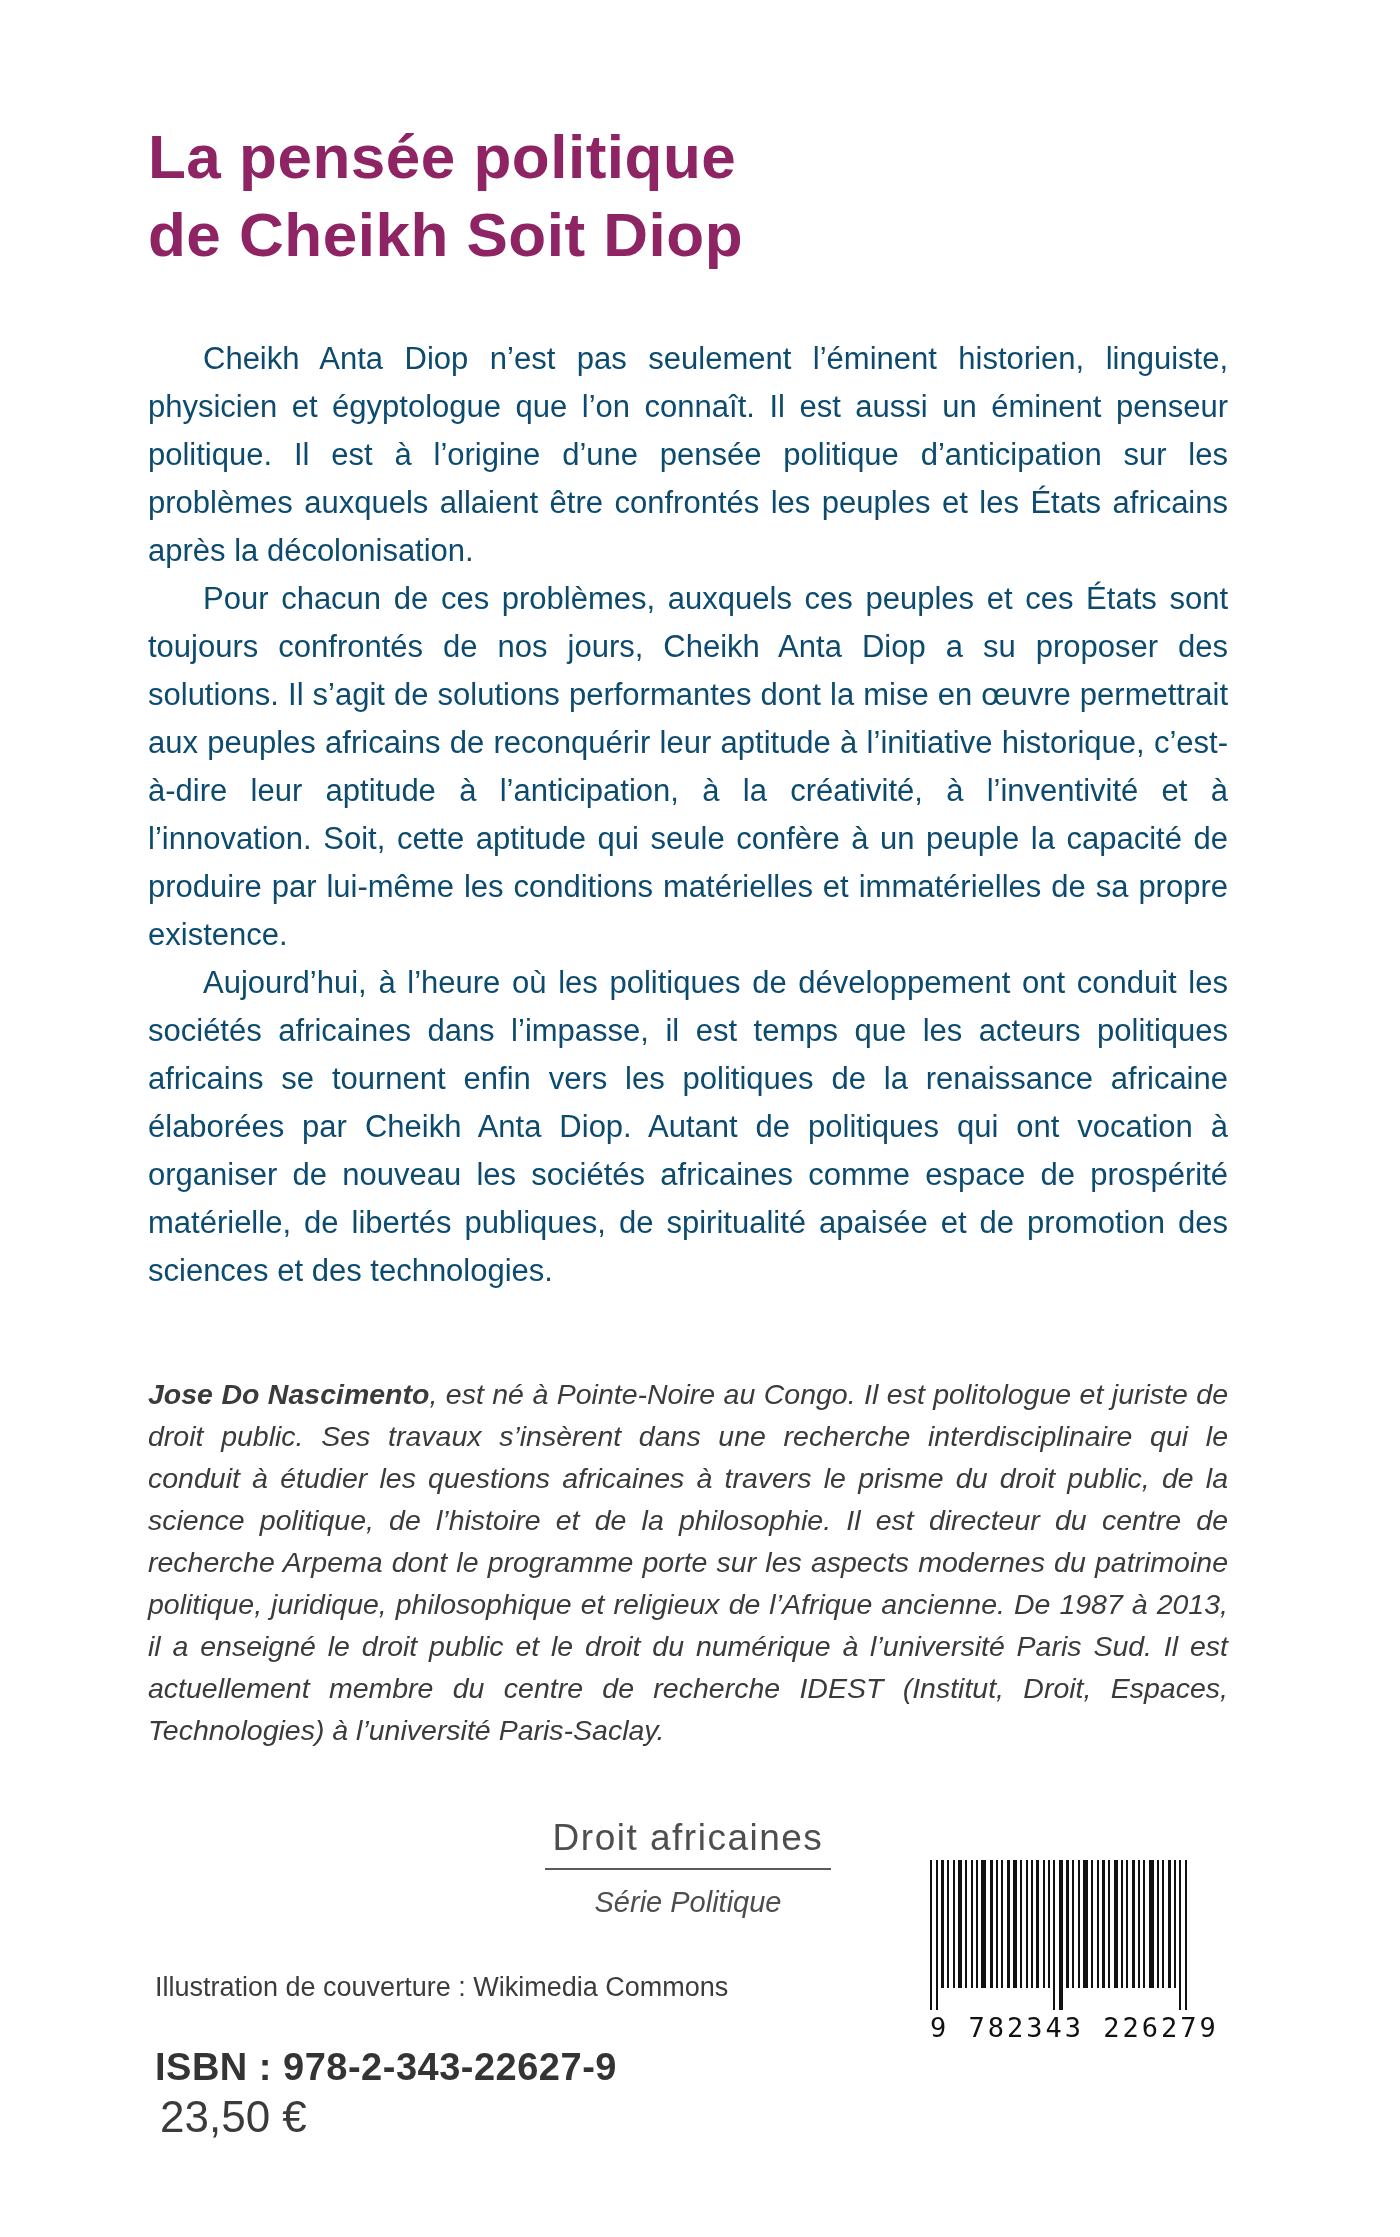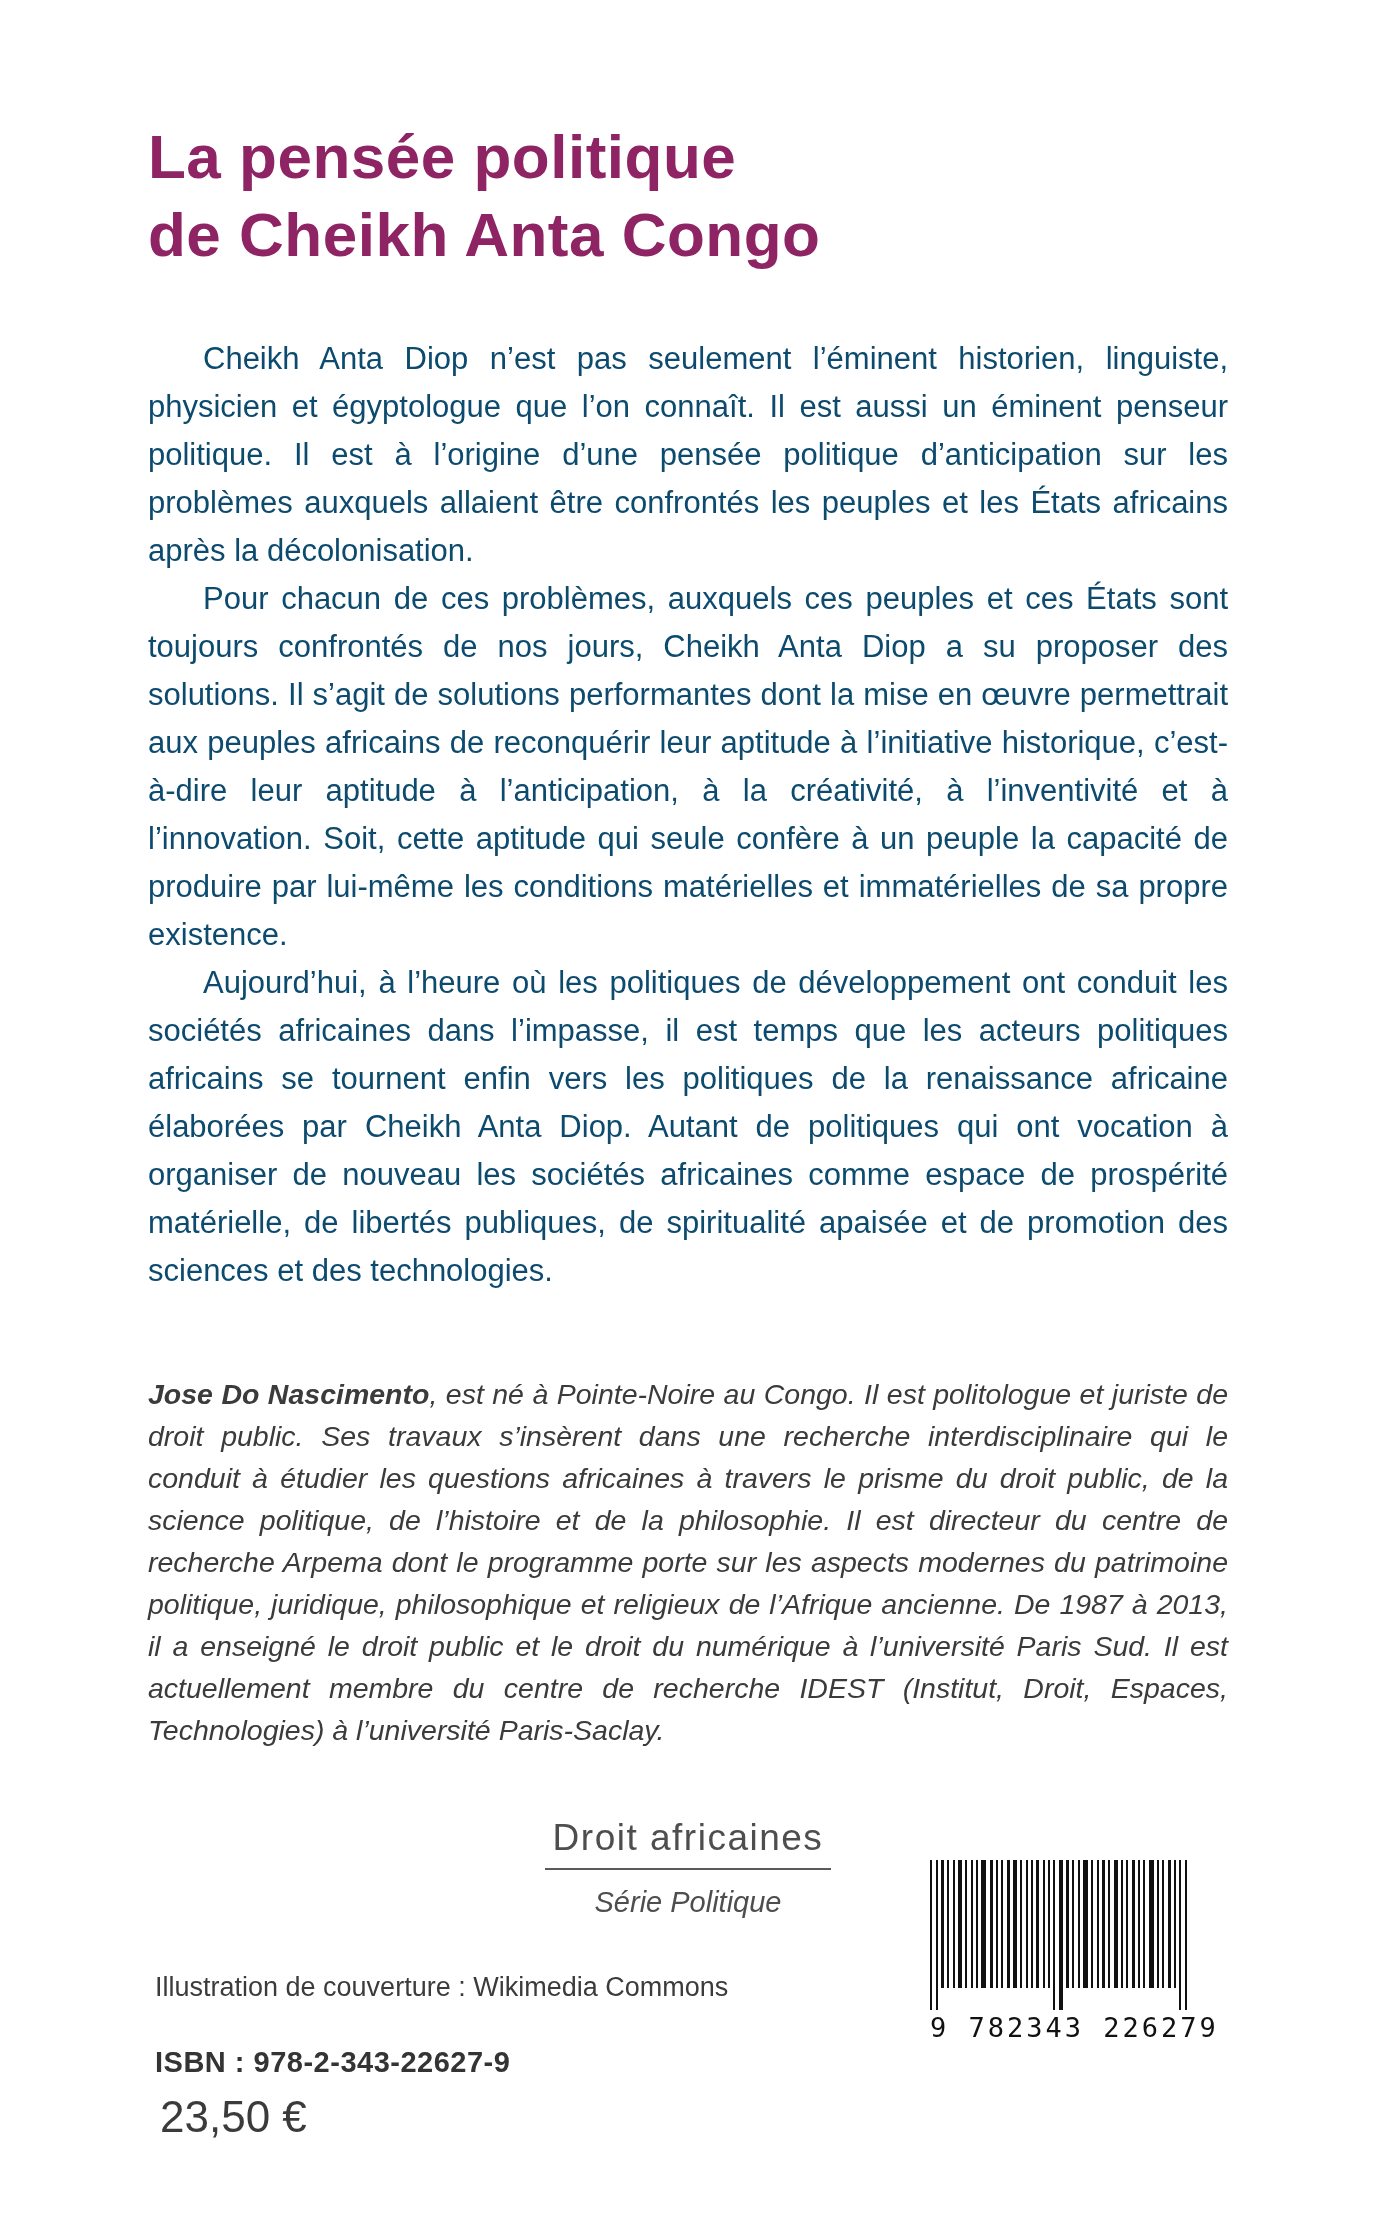--- a/index.html
+++ b/index.html
@@ -63,21 +63,21 @@
   }
   .cover-credit {
     position:absolute;
     left:155px; top:1972px;
     font-size:27px;
     color:#3c3b3b;
   }
   .isbn {
     position:absolute;
     left:155px; top:2046px;
-    font-size:29px;
+    font-size:38px;
     font-weight:600;
     letter-spacing:0.5px;
     color:#353434;
   }
   .price {
     position:absolute;
     left:160px; top:2092px;
     font-size:44px;
     color:#3c3b3b;
     text-align:center;
@@ -109,21 +109,21 @@
 </style>
 </head>
 <body>
 
 <div class="page">
 
   <div class="content">
 
     <div class="title">
       <div>La pensée politique</div>
-      <div>de Cheikh Anta Congo</div>
+      <div>de Cheikh Soit Diop</div>
     </div>
 
     <div class="blurb">
       <p>Cheikh Anta Diop n’est pas seulement l’éminent historien, linguiste, physicien et égyptologue que l’on connaît. Il est aussi un éminent penseur politique. Il est à l’origine d’une pensée politique d’anticipation sur les problèmes auxquels allaient être confrontés les peuples et les États africains après la décolonisation.</p>
       <p>Pour chacun de ces problèmes, auxquels ces peuples et ces États sont toujours confrontés de nos jours, Cheikh Anta Diop a su proposer des solutions. Il s’agit de solutions performantes dont la mise en œuvre permettrait aux peuples africains de reconquérir leur aptitude à l’initiative historique, c’est-à-dire leur aptitude à l’anticipation, à la créativité, à l’inventivité et à l’innovation. Soit, cette aptitude qui seule confère à un peuple la capacité de produire par lui-même les conditions matérielles et immatérielles de sa propre existence.</p>
       <p>Aujourd’hui, à l’heure où les politiques de développement ont conduit les sociétés africaines dans l’impasse, il est temps que les acteurs politiques africains se tournent enfin vers les politiques de la renaissance africaine élaborées par Cheikh Anta Diop. Autant de politiques qui ont vocation à organiser de nouveau les sociétés africaines comme espace de prospérité matérielle, de libertés publiques, de spiritualité apaisée et de promotion des sciences et des technologies.</p>
     </div>
 
     <p class="bio"><span class="bio-name">Jose Do Nascimento</span><span>, est né à Pointe-Noire au Congo. Il est politologue et juriste de droit public. Ses travaux s’insèrent dans une recherche interdisciplinaire qui le conduit à étudier les questions africaines à travers le prisme du droit public, de la science politique, de l’histoire et de la philosophie. Il est directeur du centre de recherche Arpema dont le programme porte sur les aspects modernes du patrimoine politique, juridique, philosophique et religieux de l’Afrique ancienne. De 1987 à 2013, il a enseigné le droit public et le droit du numérique à l’université Paris Sud. Il est actuellement membre du centre de recherche IDEST (Institut, Droit, Espaces, Technologies) à l’université Paris-Saclay.</span></p>
 

